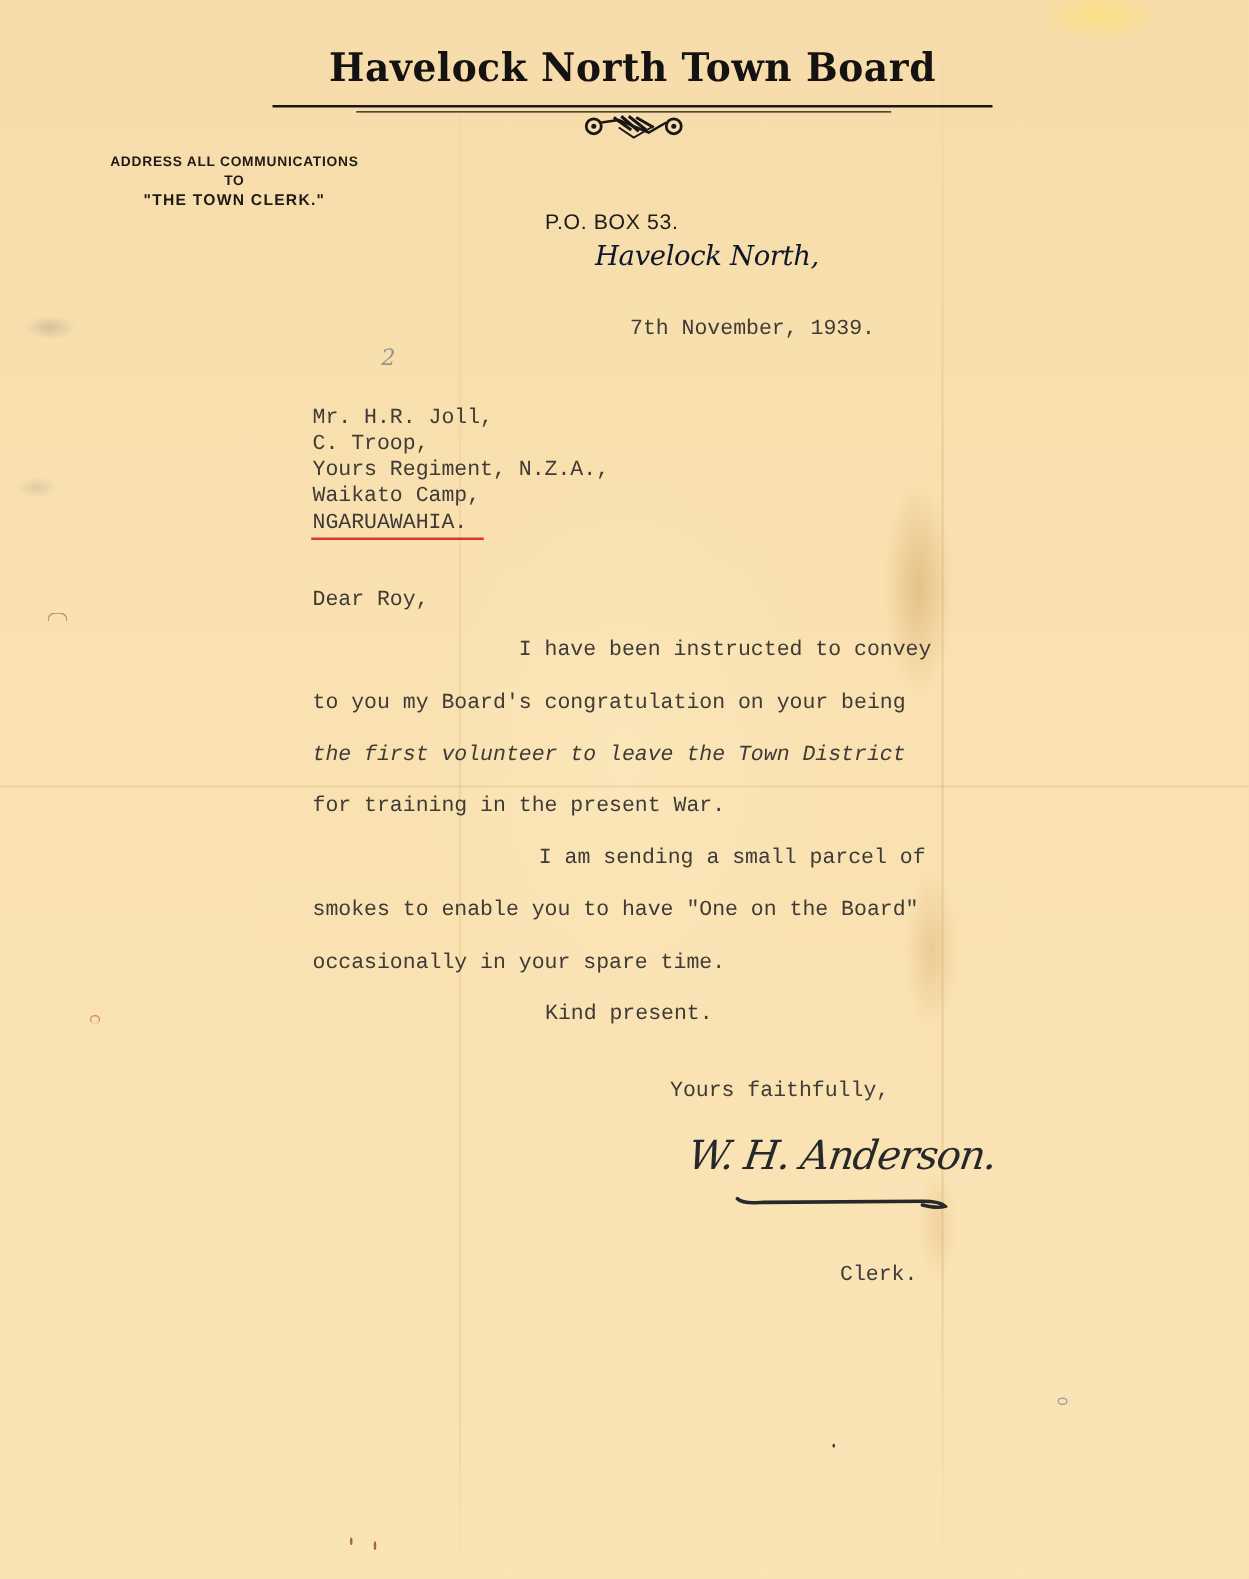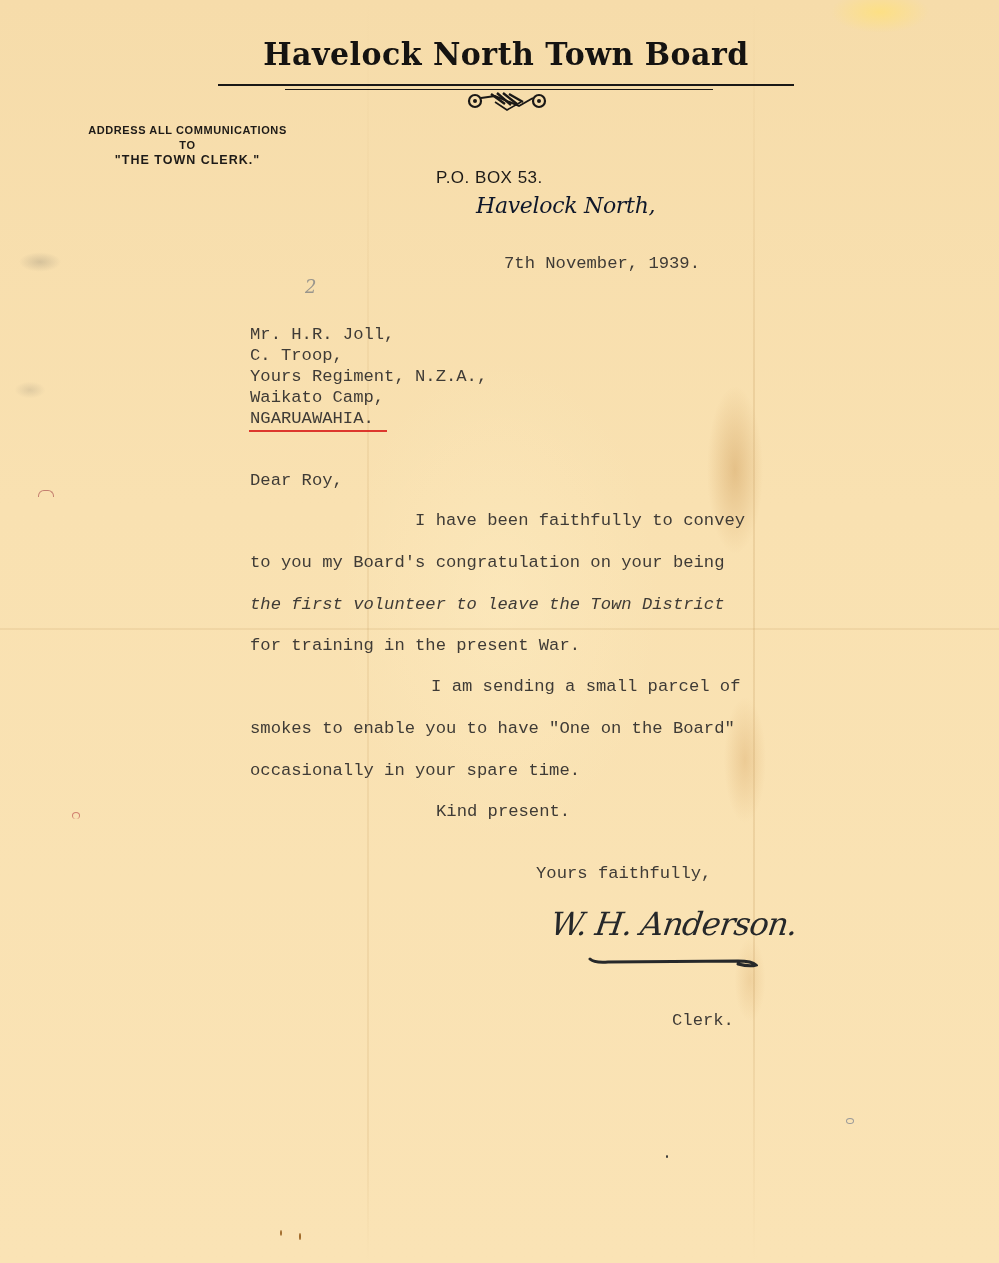--- a/index.html
+++ b/index.html
@@ -193,21 +193,21 @@
 
 <div class="typed addr-line" style="top:325px;">Mr. H.R. Joll,</div>
 <div class="typed addr-line" style="top:346px;">C. Troop,</div>
 <div class="typed addr-line" style="top:367px;">Yours Regiment, N.Z.A.,</div>
 <div class="typed addr-line" style="top:388px;">Waikato Camp,</div>
 <div class="typed addr-line" style="top:409px;">NGARUAWAHIA.</div>
 <div class="underline-red"></div>
 
 <div class="typed" style="left:250px; top:471px;">Dear Roy,</div>
 
-<div class="typed" style="left:250px; top:511px;">                I have been faithfully to convey</div>
+<div class="typed" style="left:250px; top:511px;">                I have been instructed to convey</div>
 <div class="typed" style="left:250px; top:553px;text-align:right;">to you my Board's congratulation on your being</div>
 <div class="typed" style="left:250px; top:595px;font-style:italic;">the first volunteer to leave the Town District</div>
 <div class="typed" style="left:250px; top:636px;">for training in the present War.</div>
 
 <div class="typed" style="left:266px; top:677px;">                I am sending a small parcel of</div>
 <div class="typed" style="left:250px; top:719px;">smokes to enable you to have "One on the Board"</div>
 <div class="typed" style="left:250px; top:761px;">occasionally in your spare time.</div>
 
 <div class="typed" style="left:436px; top:802px;">Kind present.</div>
 

